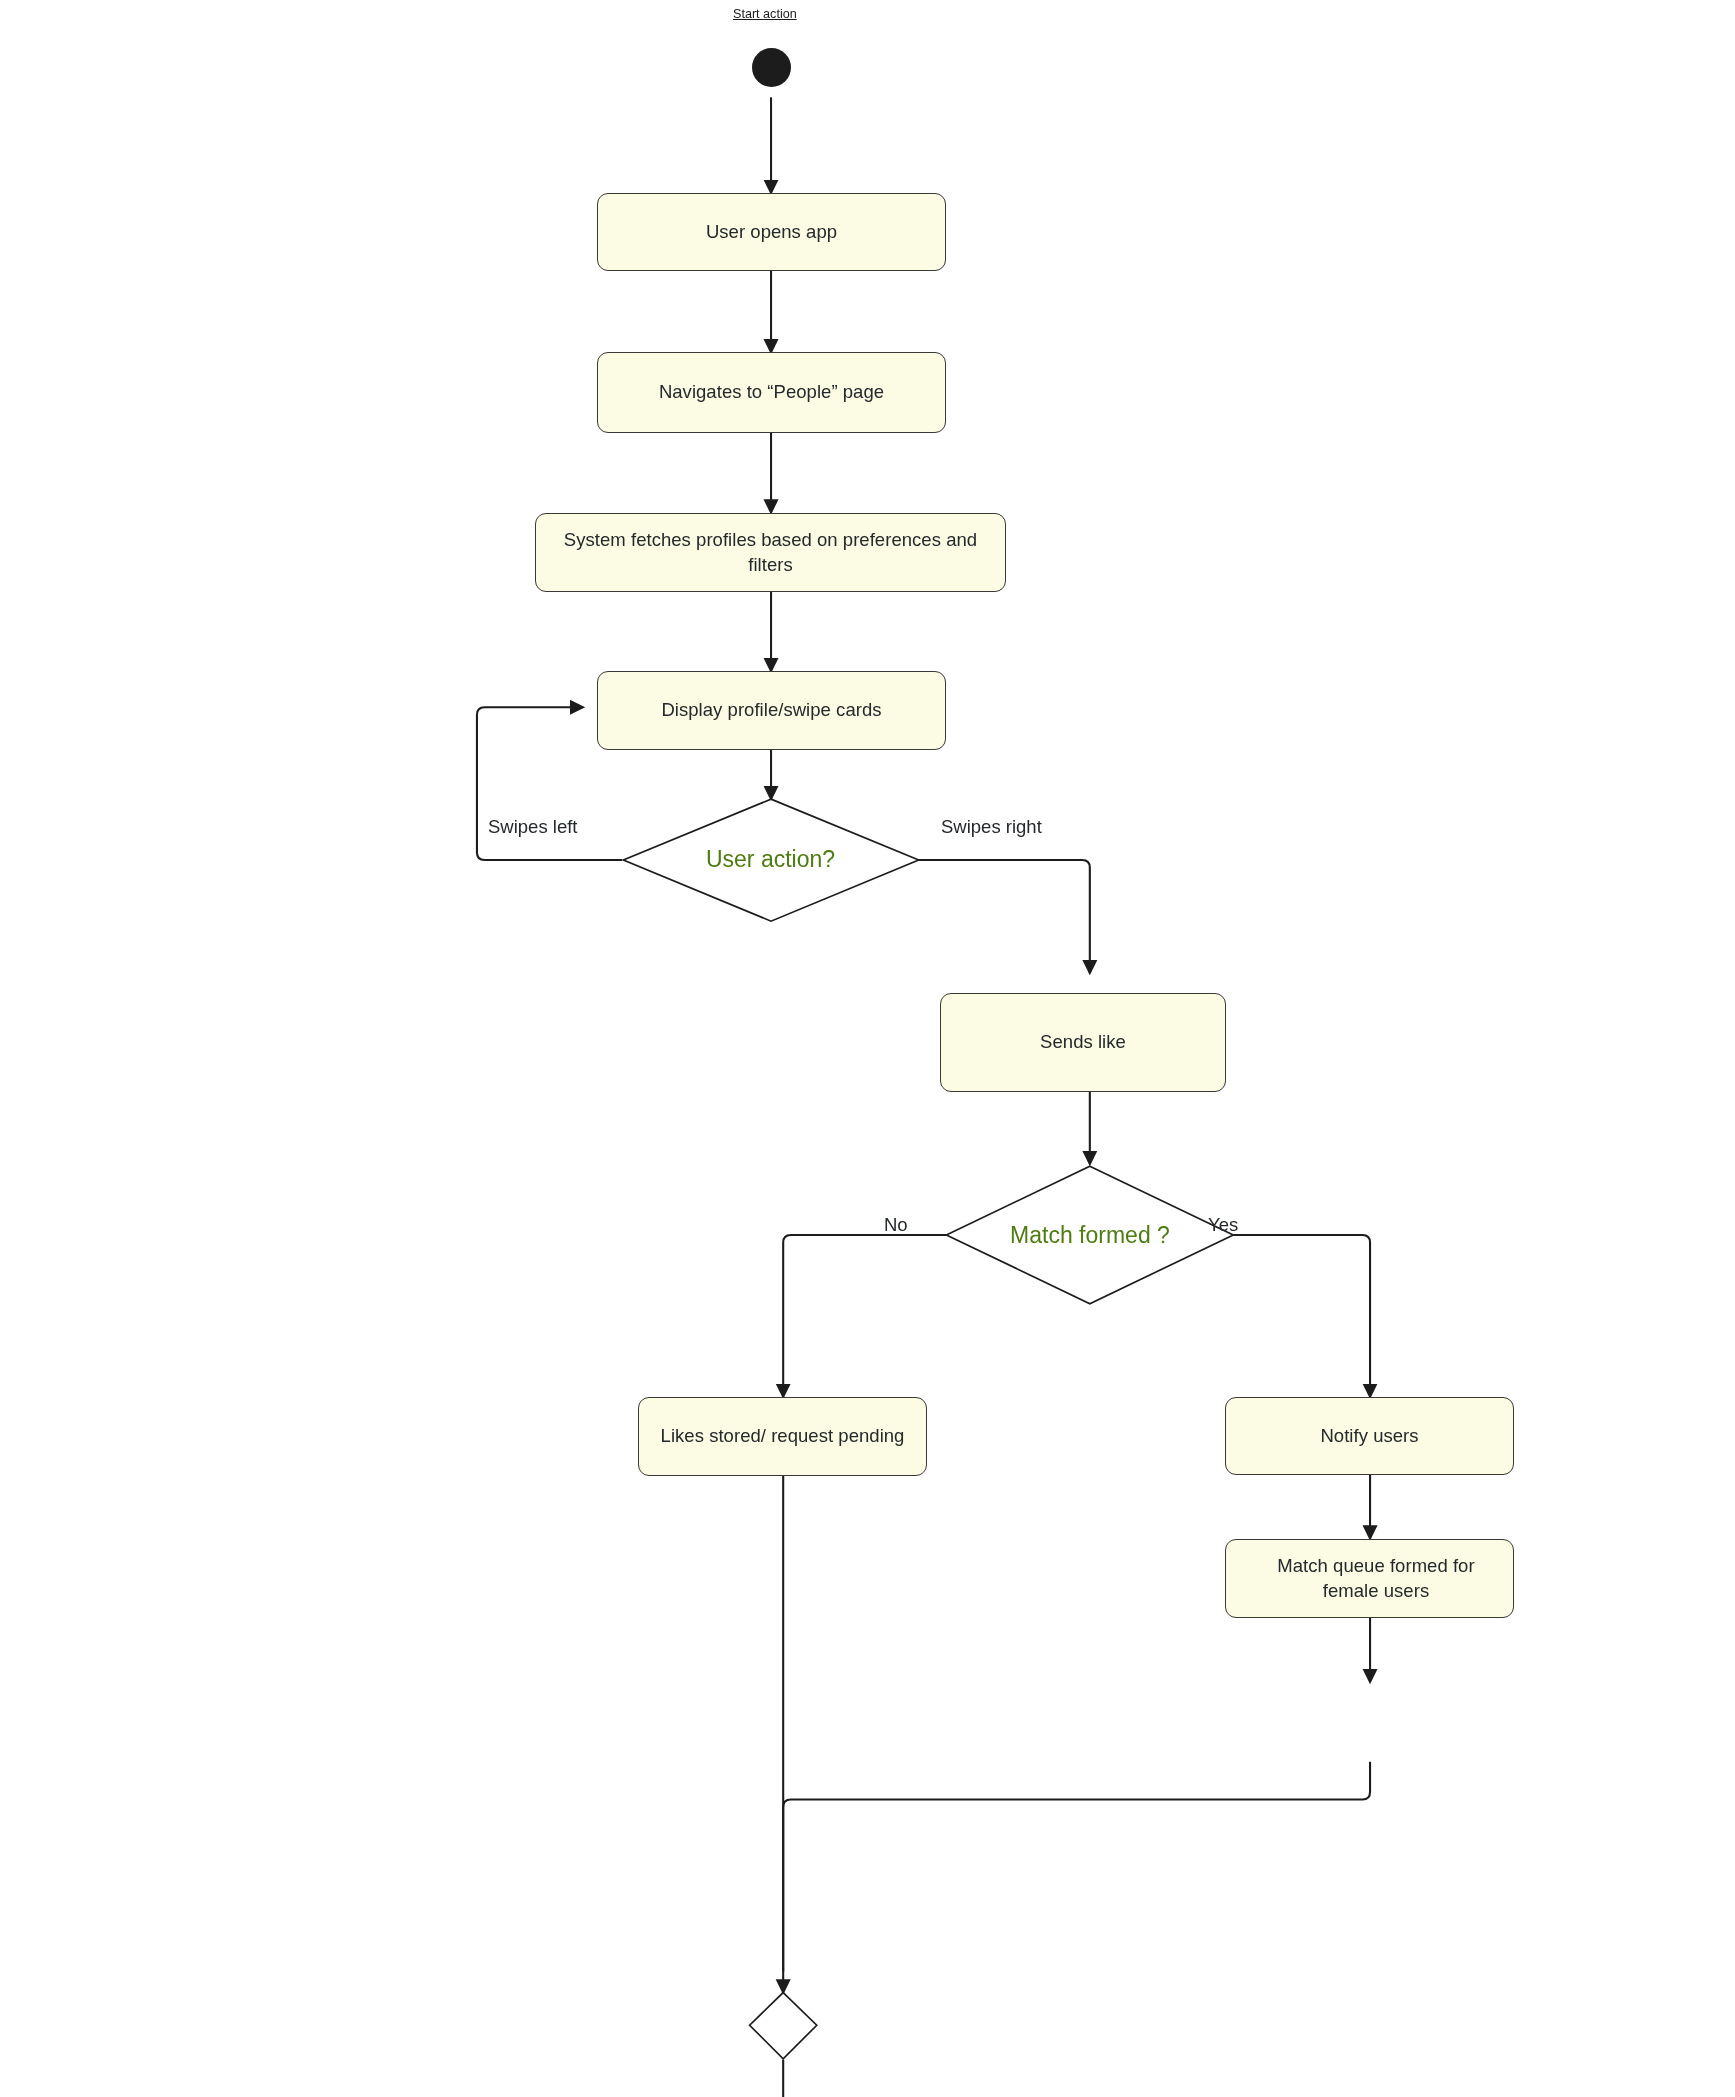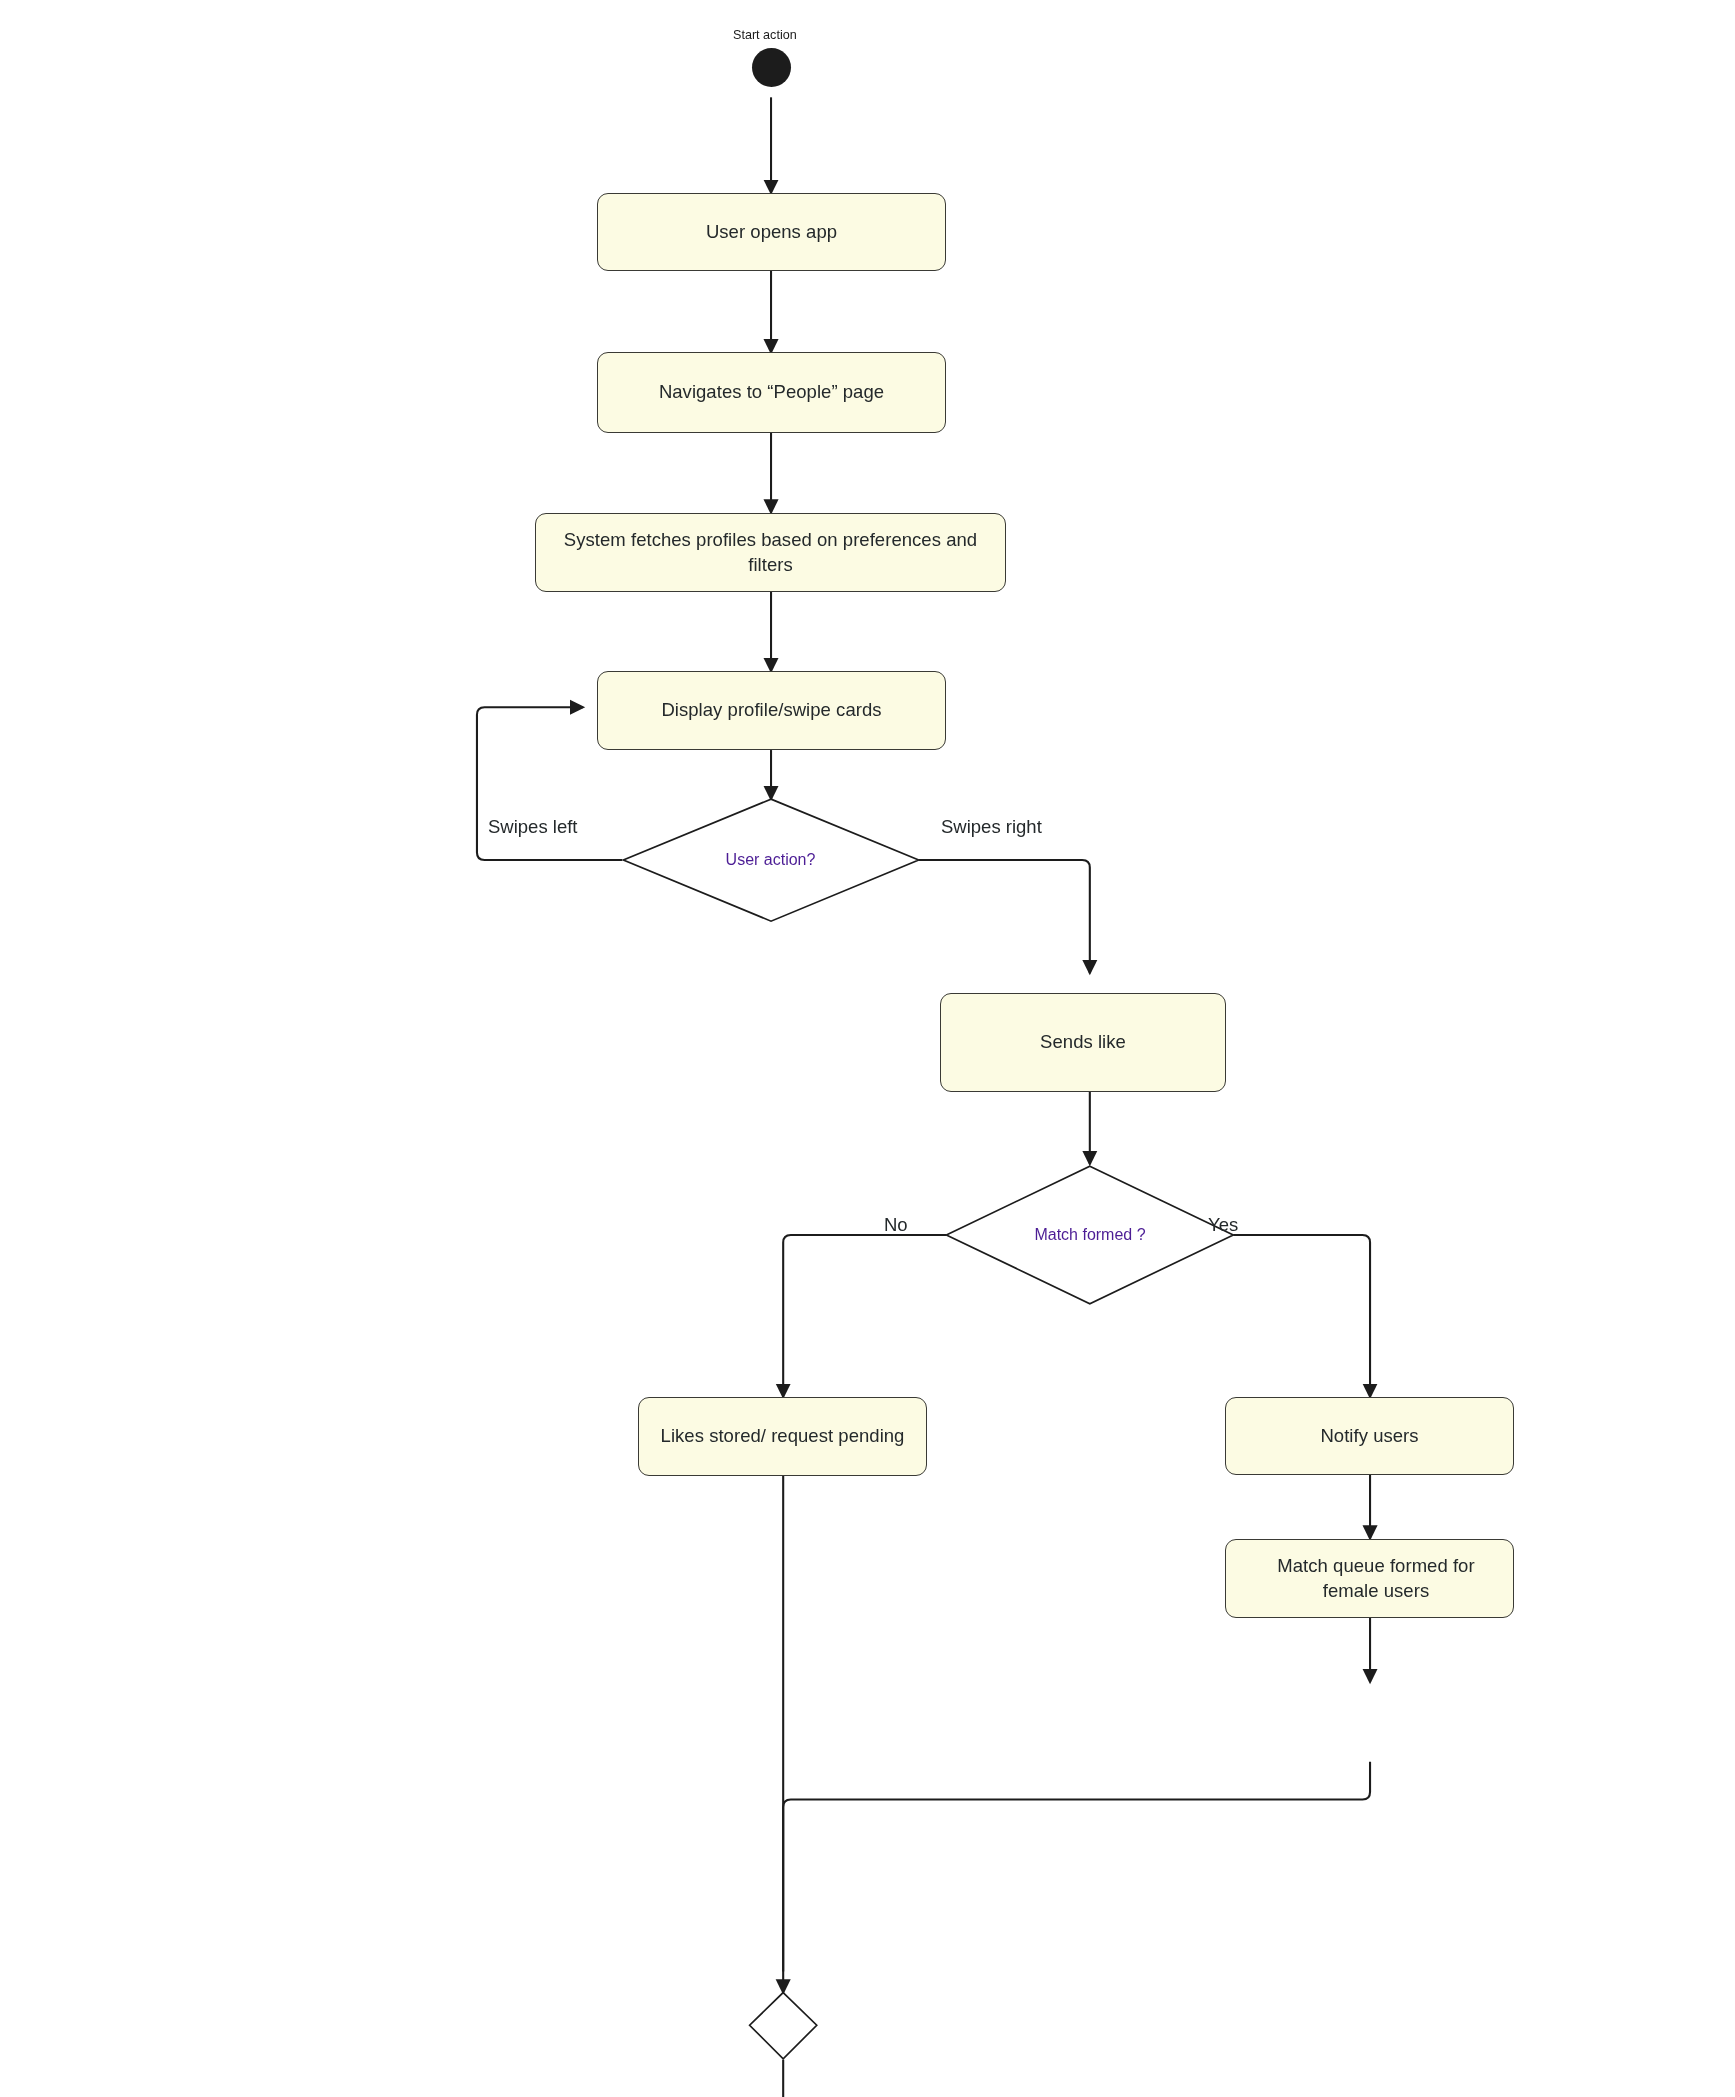--- a/index.html
+++ b/index.html
@@ -39,23 +39,23 @@
     padding:2.5px 11px;
     letter-spacing:0.04px;
   }
   .node span{display:block;}
   .decision{
     position:absolute;
     display:flex;
     align-items:center;
     justify-content:center;
     text-align:center;
-    font-size:16px;
+    font-size:23px;
     line-height:1.30;
-    color:#4c1d95;
+    color:#4d7c0f;
     pointer-events:none;
   }
   .decision .dtext{position:relative;z-index:2;}
   .edge-label{
     position:absolute;
     font-size:18.5px;
     color:#24292b;
     white-space:nowrap;
     line-height:1;
   }
@@ -117,21 +117,21 @@
       <path d="M 1867 4910 L 1867 5085" marker-end="url(#arw)"></path>
     </g>
 
     <g fill="#ffffff" stroke="#1c1c1c" stroke-width="4" stroke-linejoin="miter">
       <polygon points="1838,1905 2190,2050 1838,2196 1486,2050"></polygon>
       <polygon points="2598,2780 2940,2944 2598,3108 2256,2944"></polygon>
       <polygon points="1867,4750 1947,4828 1867,4908 1787,4828"></polygon>
     </g>
   </svg>
 
-  <div class="cap-label" id="start-action-label" style="left:733px; top:29px;">Start action</div>
+  <div class="cap-label" id="start-action-label" style="left:733px; top:8px;text-decoration:underline;">Start action</div>
   <div class="start-dot" style="left:752px; top:48px; width:39px; height:39px;"></div>
 
   <div class="node" id="n-user-opens-app" style="left:597px; top:193px; width:349px; height:78px;">
     <span>User opens app</span>
   </div>
 
   <div class="node" id="n-navigates-people" style="left:597px; top:352px; width:349px; height:81px;">
     <span>Navigates to “People” page</span>
   </div>
 

